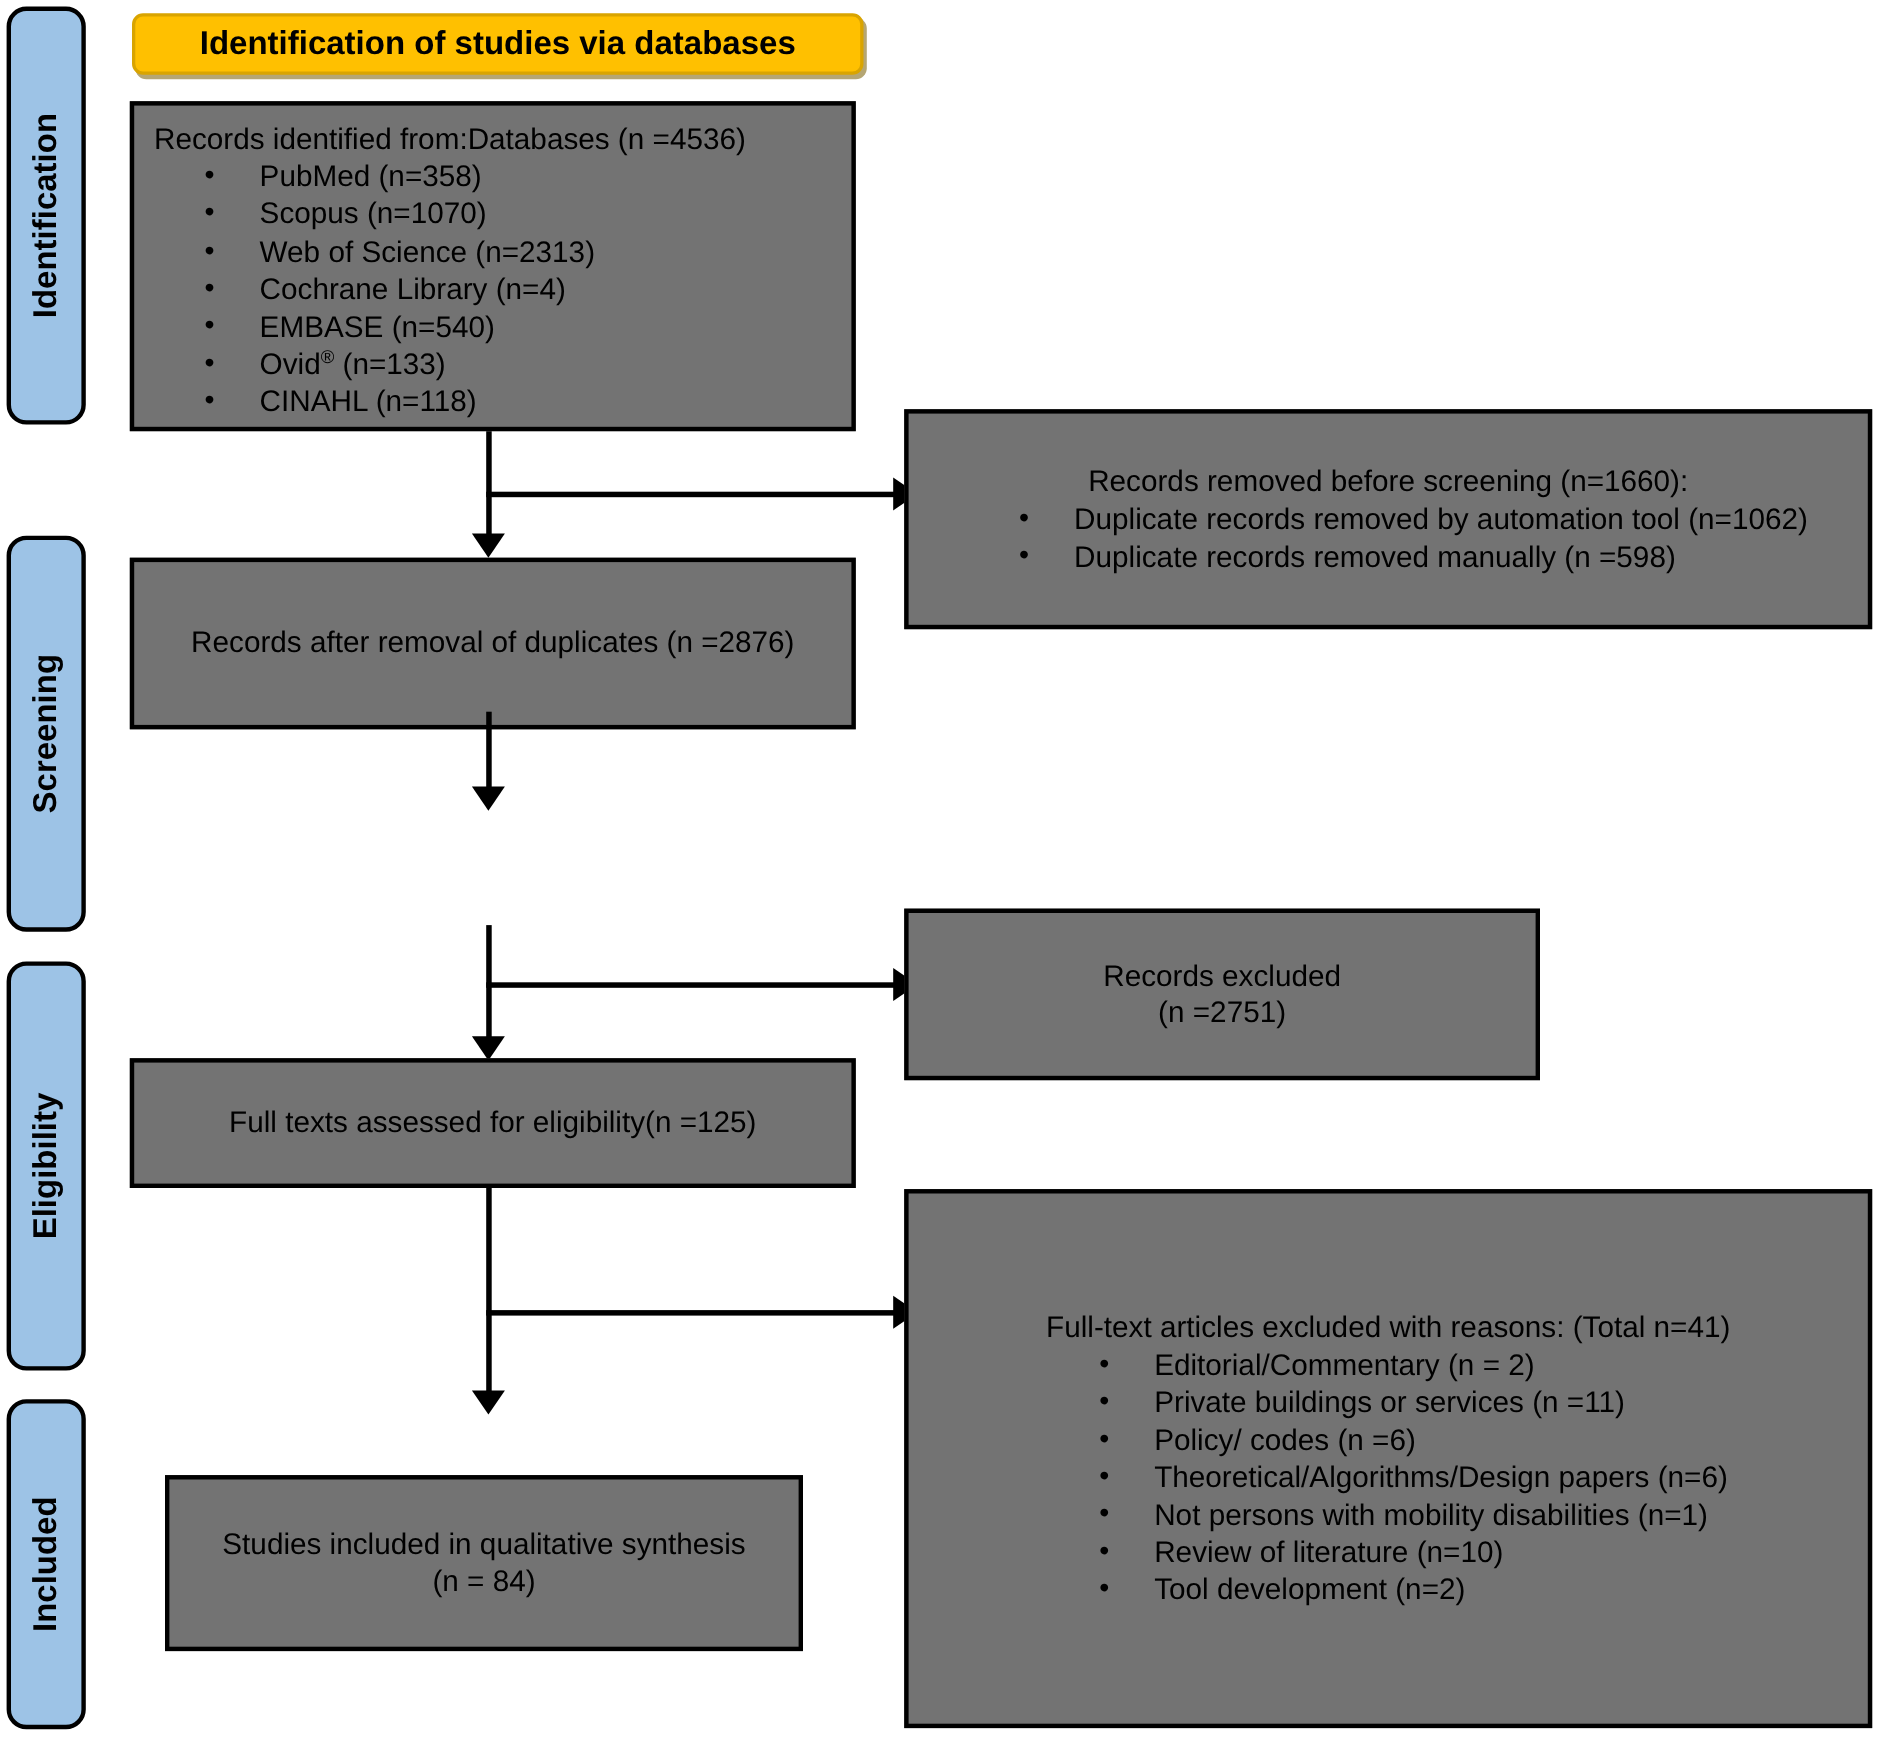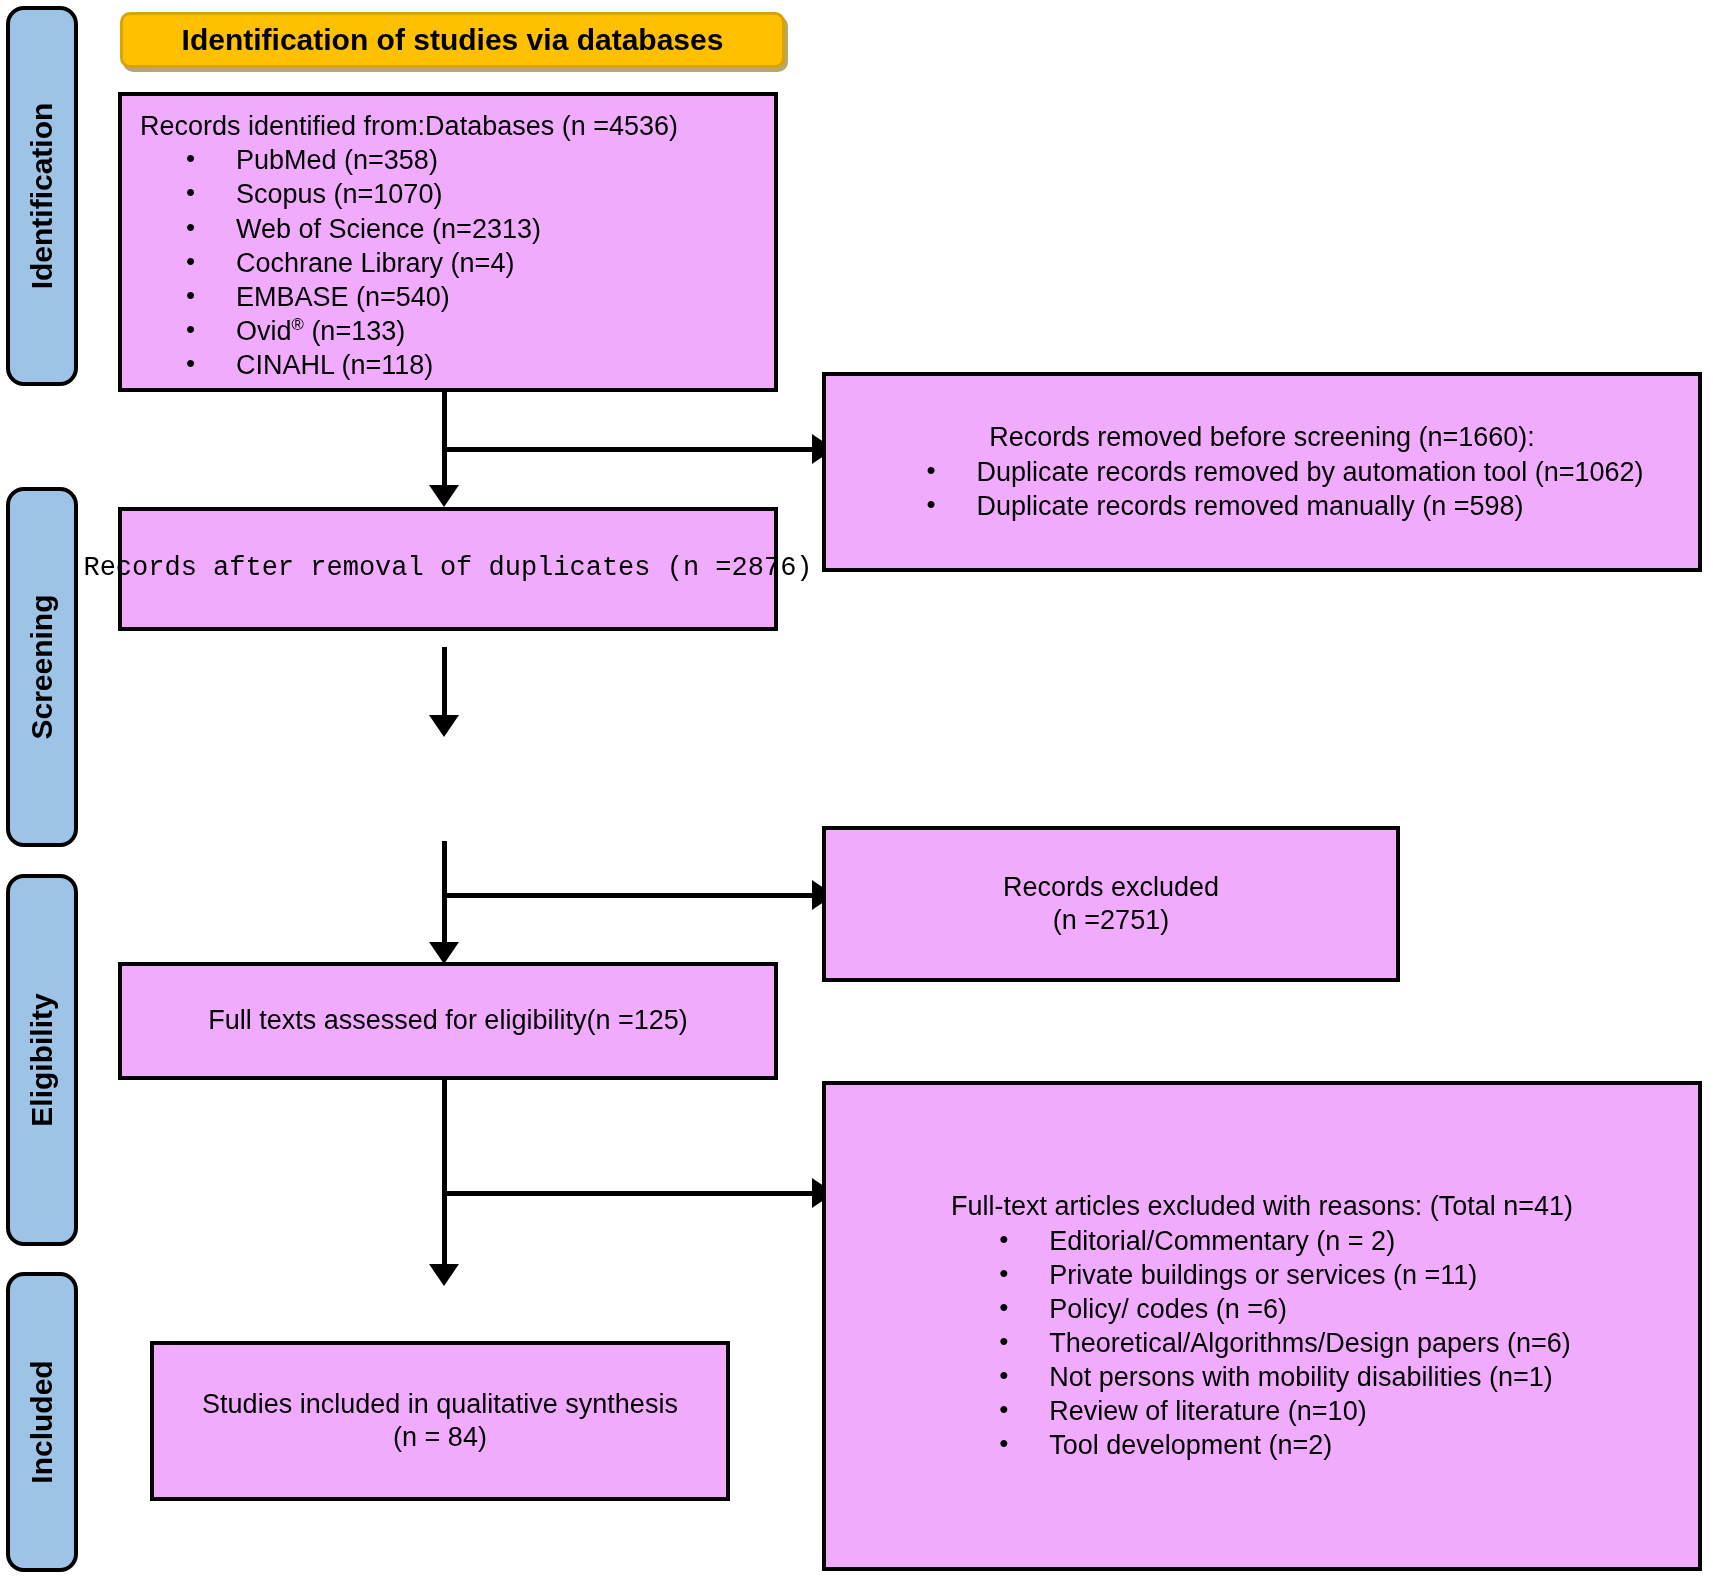--- a/index.html
+++ b/index.html
@@ -54,21 +54,21 @@
     align-items: center;
     justify-content: center;
     font-weight: bold;
     font-size: 30px;
     color: #000000;
   }
 
   
   .box {
     position: absolute;
-    background: #f0abfc;
+    background: #737373;
     border: 4px solid #000000;
     box-sizing: border-box;
     padding: 14px 18px;
     font-size: 27px;
     line-height: 1.24;
   }
   .box.center-text {
     display: flex;
     flex-direction: column;
     align-items: center;
@@ -172,21 +172,21 @@
   <div class="arrow-down" style="left:429px; top:485px;"></div>
 
   <div class="box mid-left" style="left:822px; top:372px; width:880px; height:200px;">
     <span class="box-heading">Records removed before screening (n=1660):</span>
     <ul class="bullets">
       <li>Duplicate records removed by automation tool (n=1062)</li>
       <li>Duplicate records removed manually (n =598)</li>
     </ul>
   </div>
 
-  <div class="box mid-left" style="left:118px; top:507px; width:660px; height:124px;font-family:Liberation Mono, monospace;">
+  <div class="box mid-left" style="left:118px; top:507px; width:660px; height:156px;">
     <span class="box-heading">Records after removal of duplicates (n =2876)</span>
   </div>
 
   <div class="vline" style="left:442px; top:647px; width:5px; height:82px;"></div>
   <div class="arrow-down" style="left:429px; top:715px;"></div>
 
 
   <div class="vline" style="left:442px; top:841px; width:5px; height:118px;"></div>
   <div class="hline" style="left:442px; top:893px; width:374px; height:5px;"></div>
   <div class="arrow-right" style="left:812px; top:880px;"></div>

